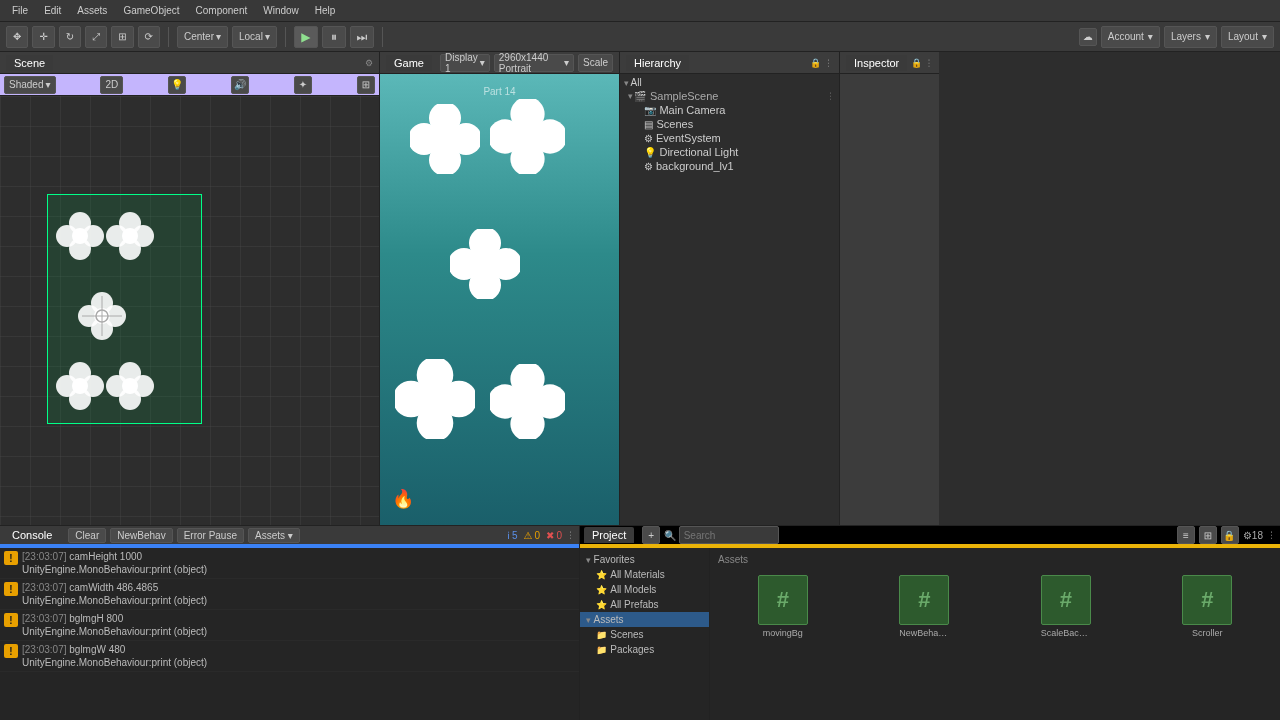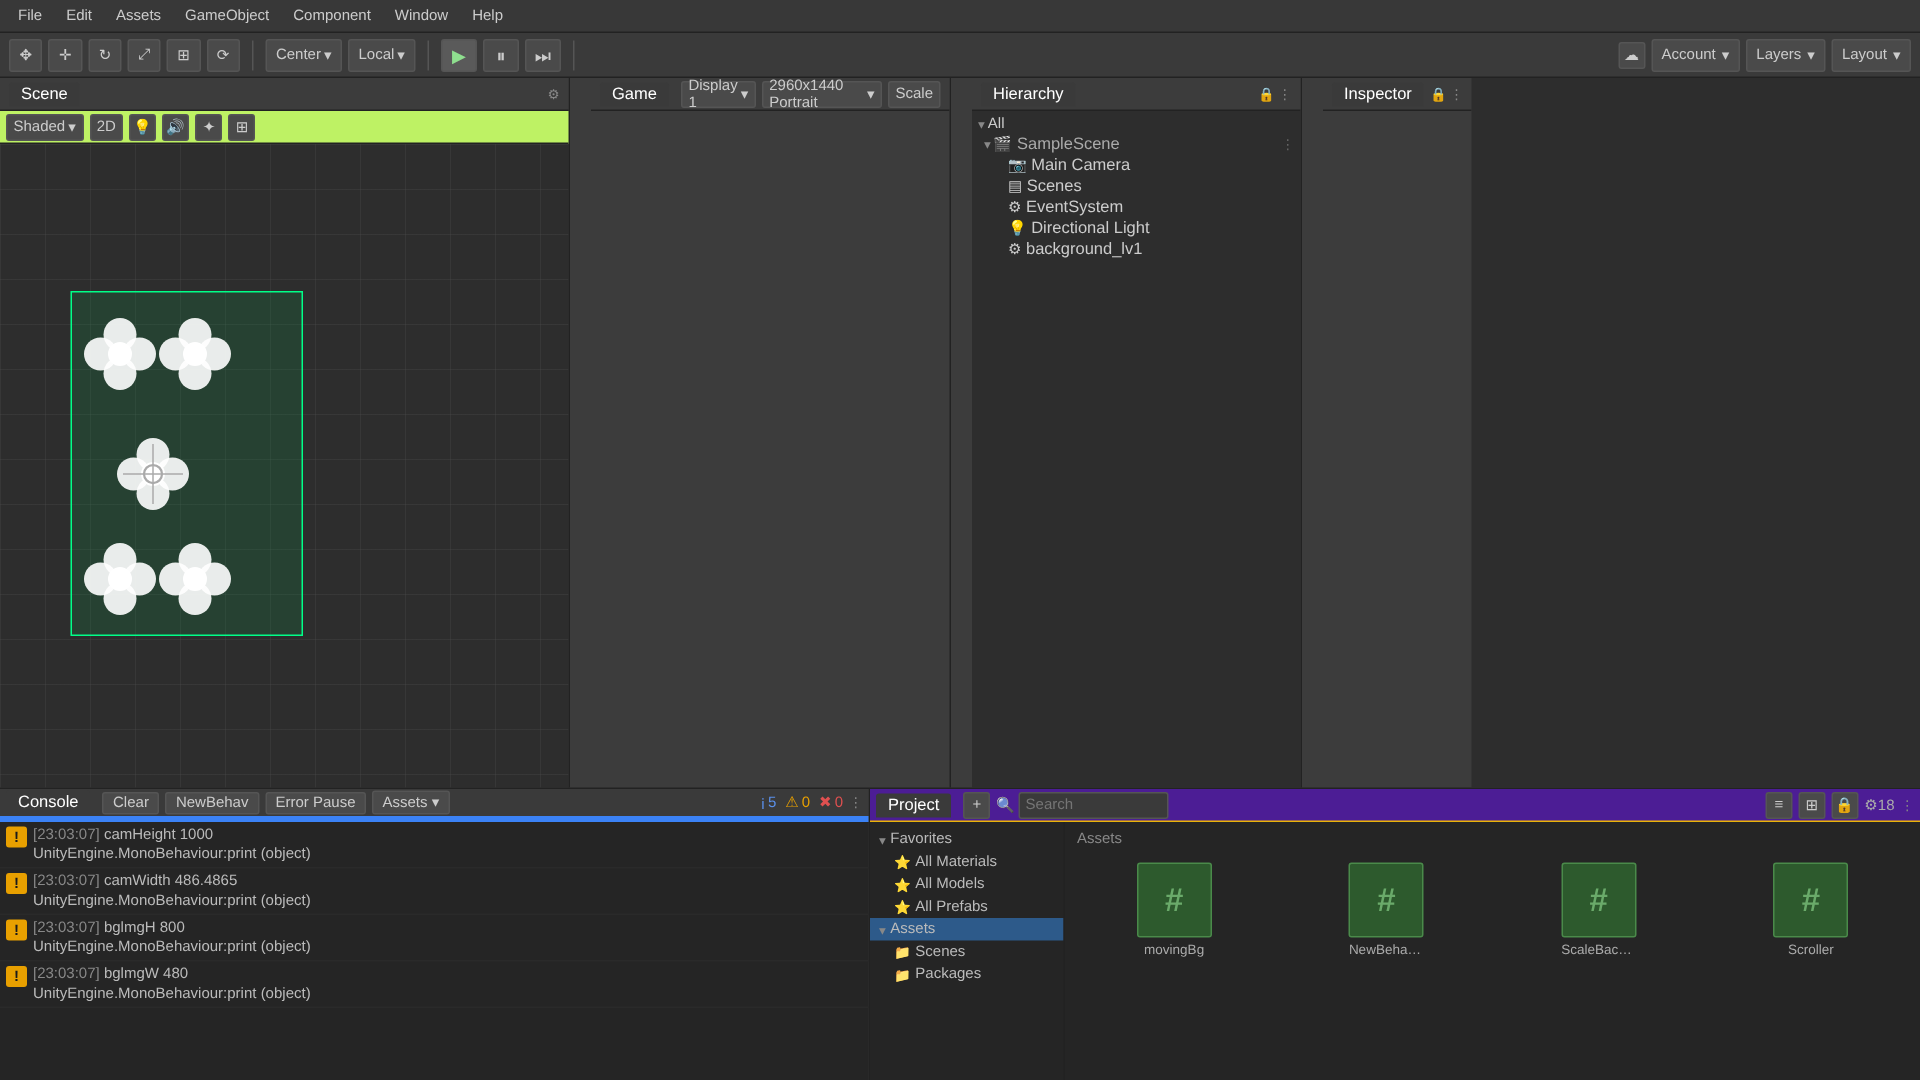--- a/index.html
+++ b/index.html
@@ -90,21 +90,20 @@
       display: flex;
       align-items: center;
       gap: 4px;
       border-radius: 2px;
     }
 
     
     #main-area {
       display: flex;
       height: calc(720px - 22px - 30px - 195px);
-      gap: 14px;
     }
 
     
     #scene-panel {
       width: 380px;
       border-right: 1px solid #222;
       display: flex;
       flex-direction: column;
     }
     .panel-header {
@@ -121,26 +120,27 @@
     .panel-tab {
       padding: 2px 8px;
       cursor: pointer;
       background: #4a4a4a;
       border-radius: 2px 2px 0 0;
       font-size: 11px;
     }
     .panel-tab.active { background: #3a3a3a; color: #fff; }
     .scene-toolbar {
       height: 22px;
-      background: #bef264;
+      background: #c4b5fd;
       display: flex;
       align-items: center;
       padding: 0 4px;
       gap: 4px;
       border-bottom: 1px solid #222;
+      justify-content: space-between;
     }
     .scene-content {
       flex: 1;
       position: relative;
       background: #2d2d2d;
       overflow: hidden;
     }
     .scene-grid {
       width: 100%;
       height: 100%;
@@ -160,20 +160,21 @@
       top: 98px;
       width: 155px;
       height: 230px;
     }
 
     
     #game-panel {
       width: 240px;
       border-right: 1px solid #222;
       display: flex;
+      flex-direction: column;
     }
     .game-content {
       flex: 1;
       background: linear-gradient(180deg, #5bb8b8 0%, #2d8a8a 40%, #1a5f6a 100%);
       position: relative;
       overflow: hidden;
     }
 
     
     #hierarchy-panel {
@@ -295,26 +296,26 @@
     .badge-info { color: #5a8fe8; }
 
     
     #project-panel {
       flex: 1;
       display: flex;
       flex-direction: column;
     }
     .project-toolbar {
       height: 22px;
-      background: #4c1d95;
+      background: #000000;
       display: flex;
       align-items: center;
       padding: 0 4px;
       gap: 4px;
-      border-bottom: 1px solid #eab308;
+      border-bottom: 4px solid #eab308;
       justify-content: space-between;
     }
     .project-content {
       flex: 1;
       display: flex;
     }
     .project-tree {
       width: 130px;
       background: #252525;
       border-right: 1px solid #222;

